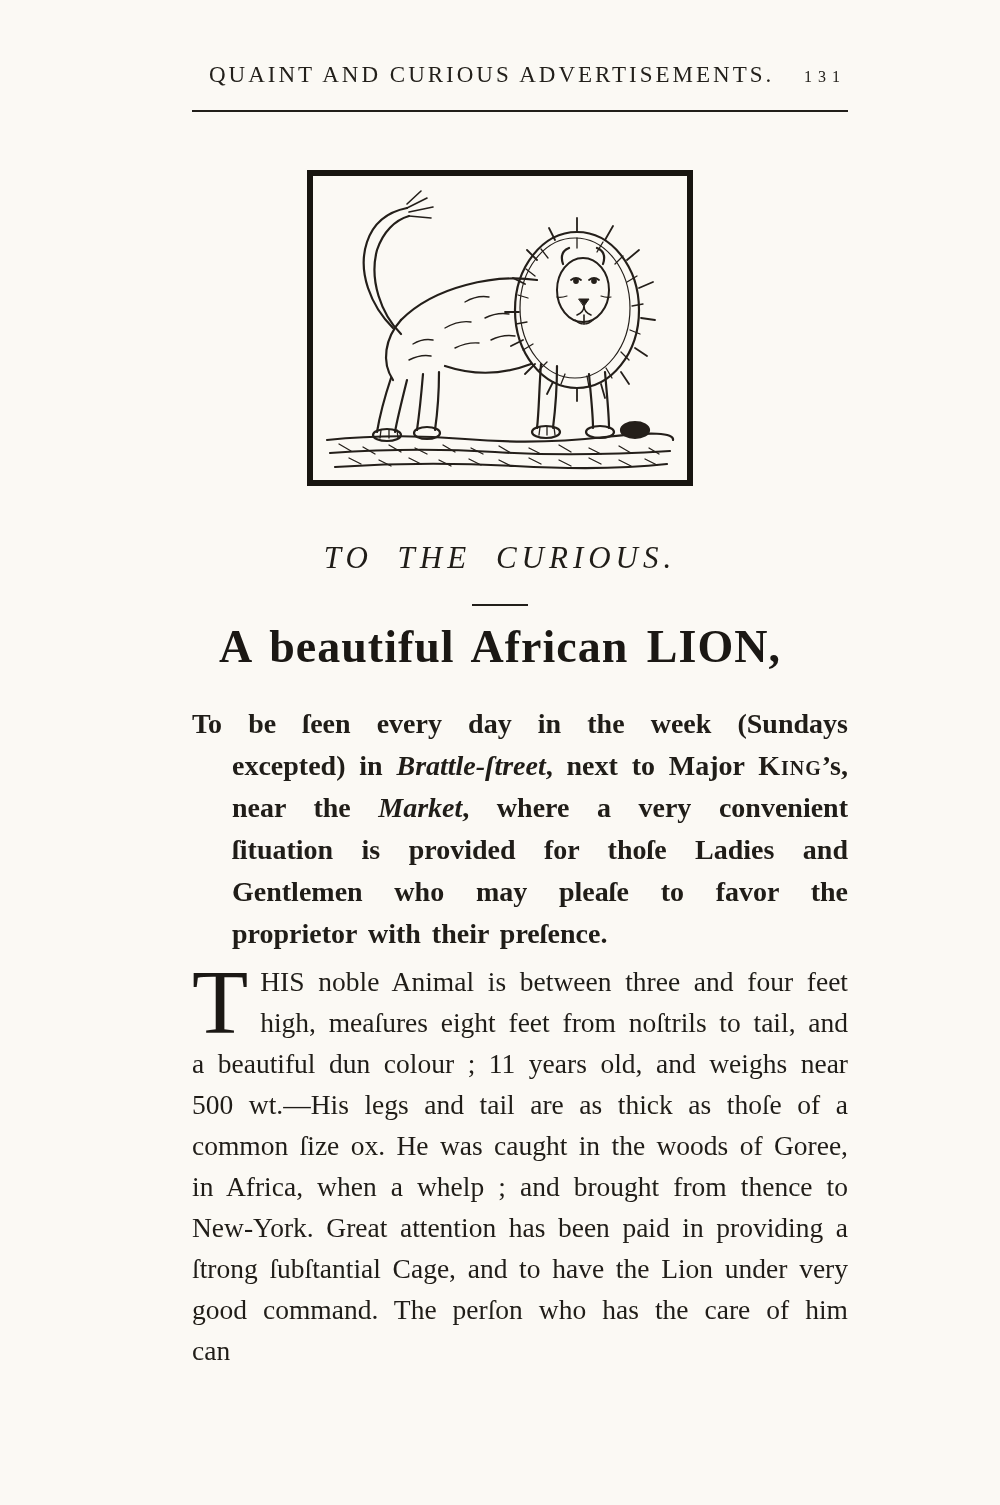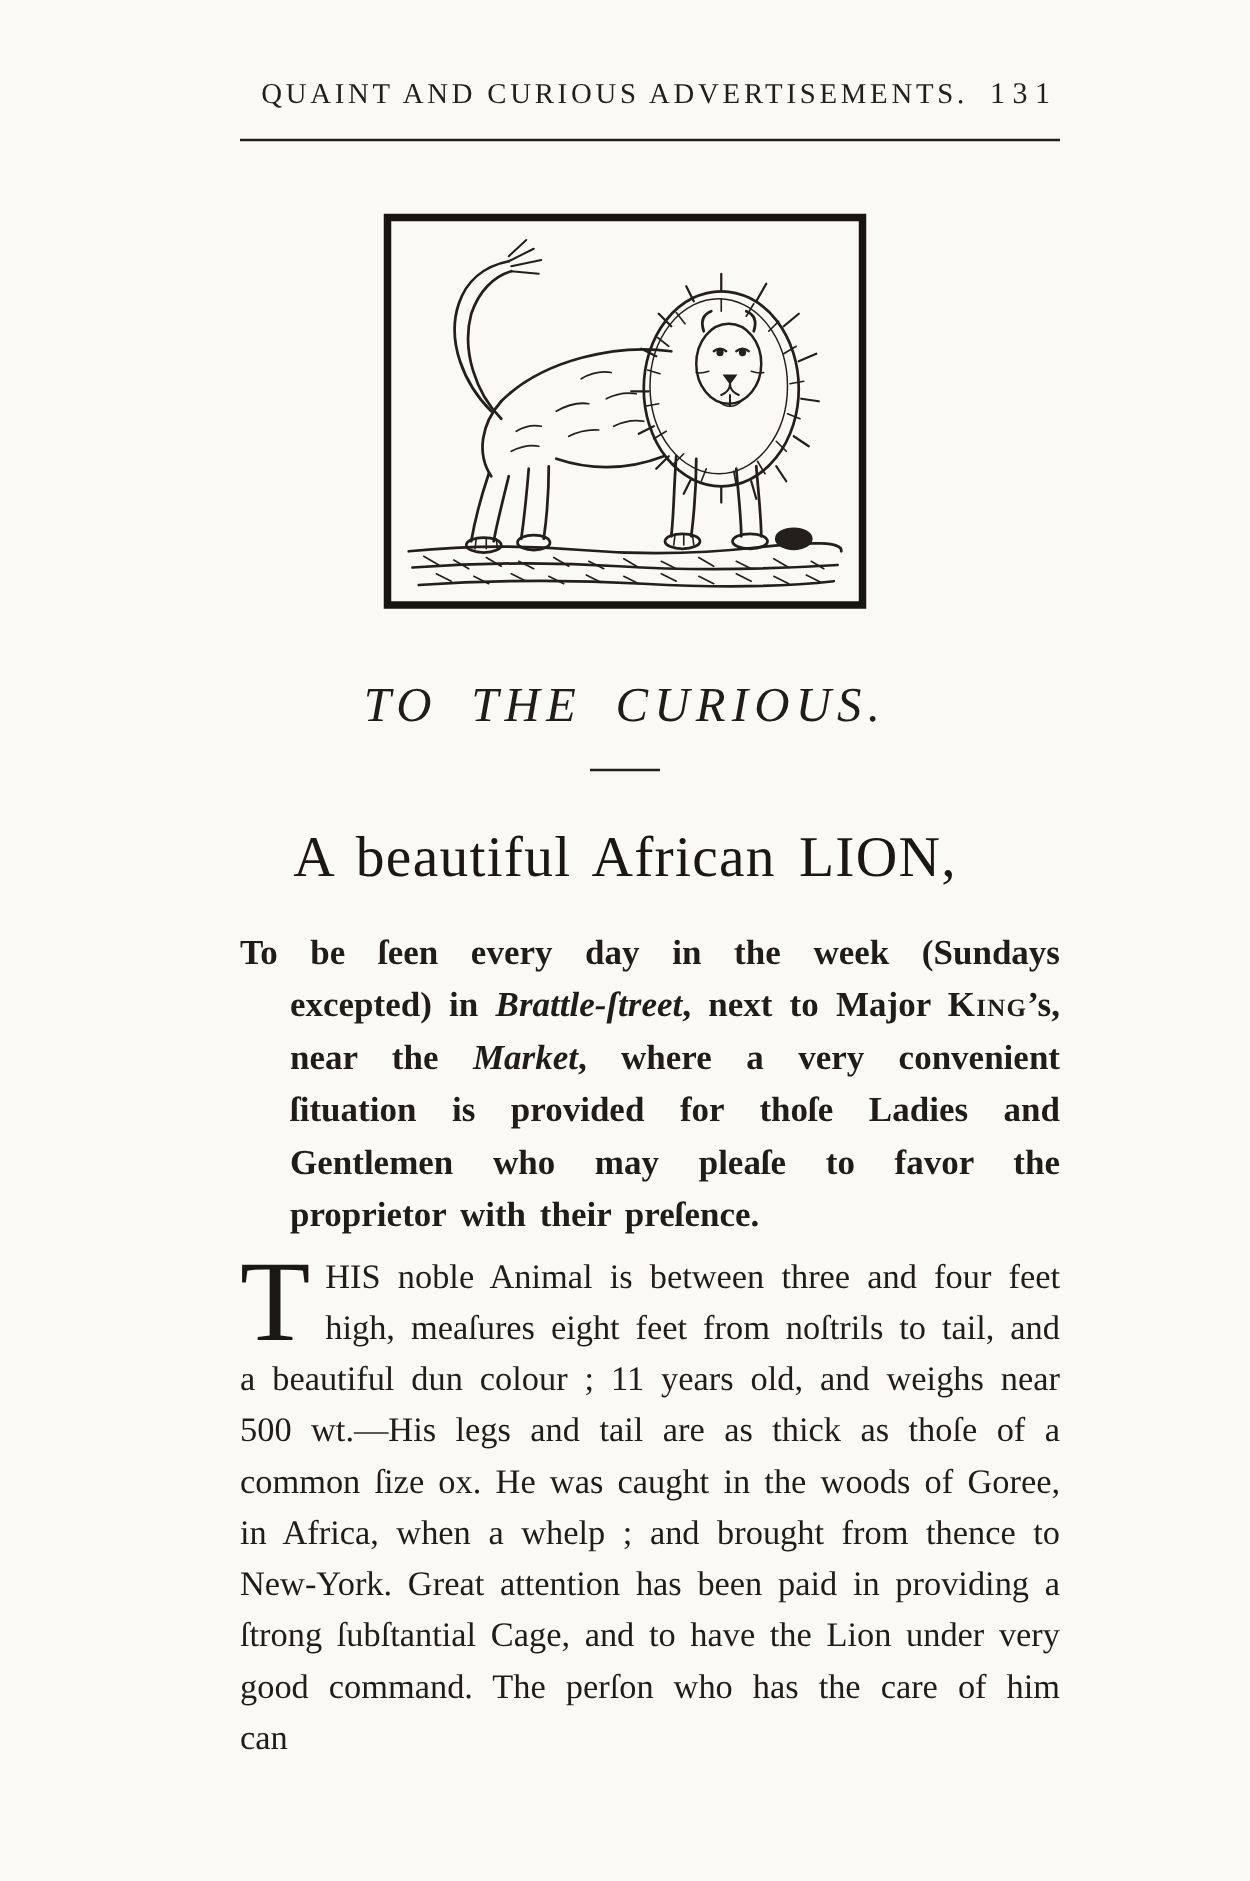--- a/index.html
+++ b/index.html
@@ -20,52 +20,52 @@
   .running-head {
     display: flex;
     justify-content: space-between;
     align-items: baseline;
     padding: 62px 90px 0 145px;
     font-size: 23px;
     letter-spacing: 3px;
     color: #23201b;
   }
   .running-head .pagenum {
-    font-size: 24px;
+    font-size: 16px;
     letter-spacing: 6px;
   }
   .head-rule {
     border: none;
     border-top: 2.5px solid #221f1a;
     margin: 22px 88px 0 128px;
   }
   figure.woodcut {
     margin: 56px auto 0;
     width: 390px;
     padding: 0;
   }
   .section-title {
     margin: 48px 0 0;
     text-align: center;
     font-style: italic;
     font-weight: normal;
-    font-size: 39px;
+    font-size: 31px;
     letter-spacing: 5px;
     word-spacing: 12px;
     color: #201d18;
   }
   .section-divider {
     width: 56px;
     border-top: 2.5px solid #221f1a;
     margin: 28px auto 0;
   }
   .headline {
-    margin: 42px 0 0;
+    margin: 14px 0 0;
     text-align: center;
-    font-weight: normal;
+    font-weight: bold;
     font-size: 46px;
     letter-spacing: 1px;
     word-spacing: 6px;
     color: #1b1814;
   }
   .body-text {
     margin: 34px 88px 0 128px;
     text-align: justify;
     font-size: 28px;
     line-height: 42px;

